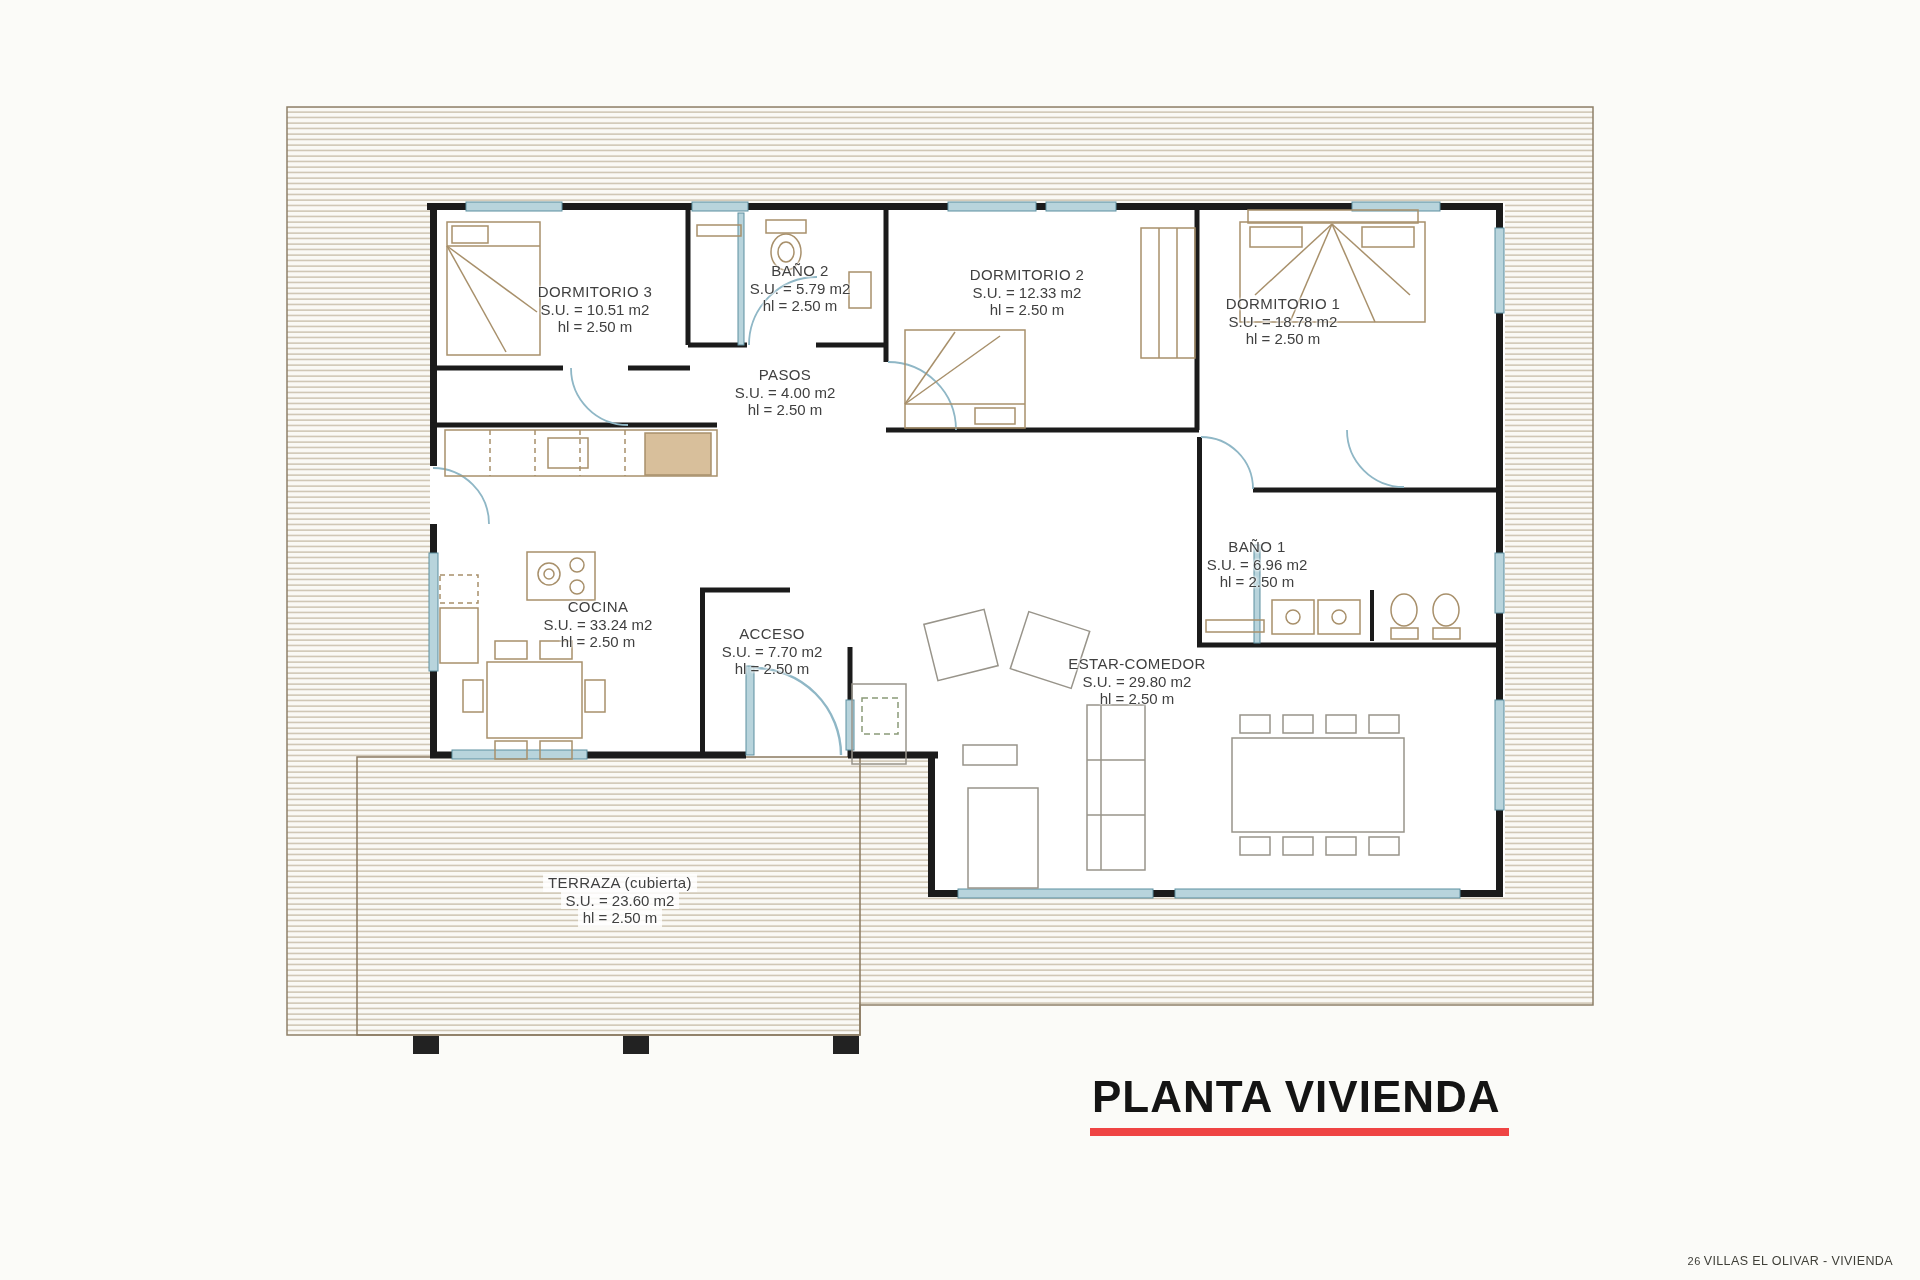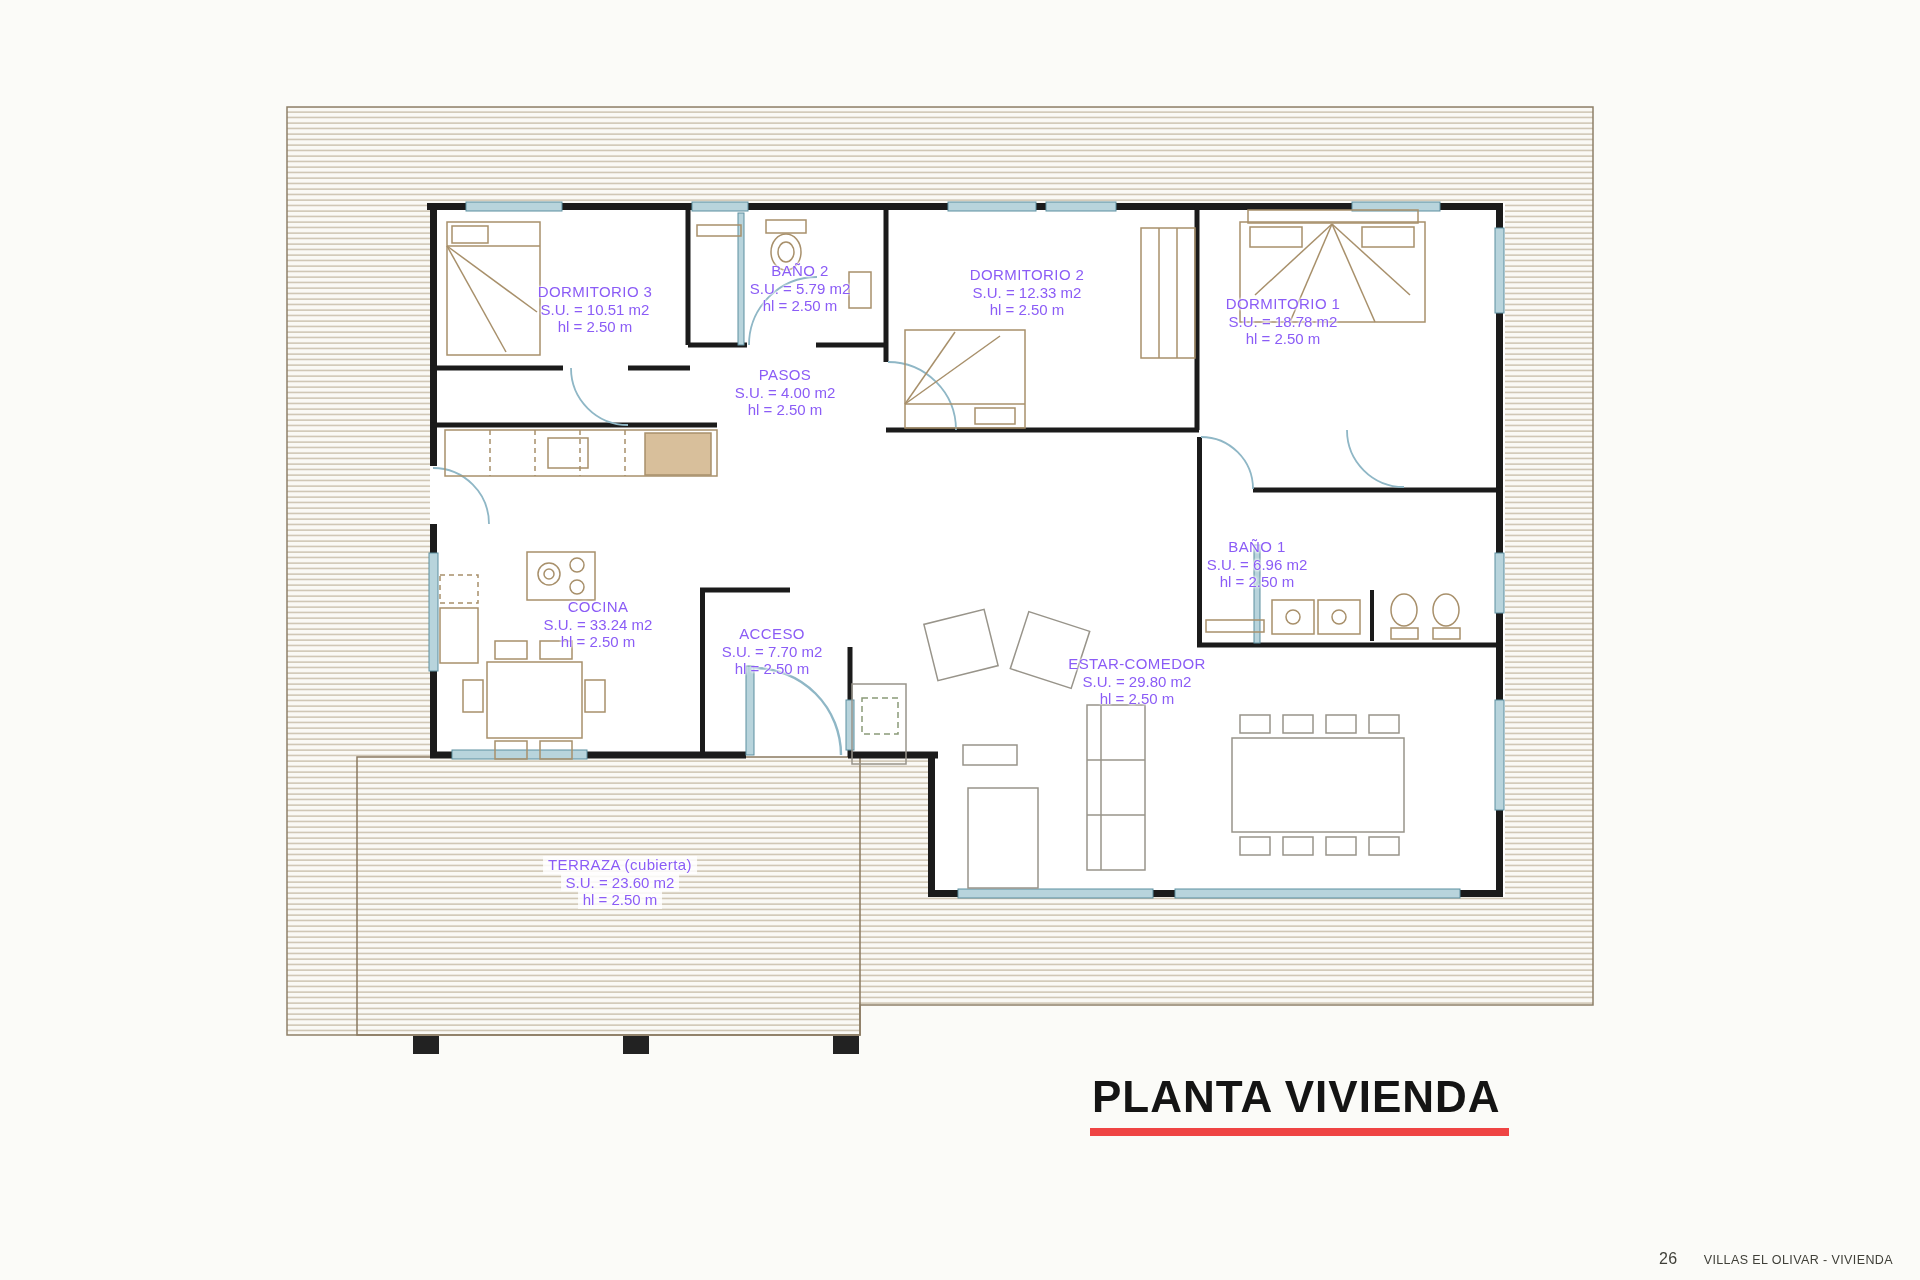--- a/index.html
+++ b/index.html
@@ -9,37 +9,37 @@
   }
   .stage{position:absolute;inset:0;}
   .title{
     position:absolute;left:126px;top:40px;
     font-size:44px;font-weight:700;letter-spacing:2px;color:#2e4a2b;
     white-space:nowrap;
   }
   svg.plan{position:absolute;left:0;top:0;}
   .room-label{
     position:absolute;transform:translateX(-50%);text-align:center;
-    font-size:15px;line-height:17.5px;color:#8b5cf6;white-space:nowrap;
+    font-size:15px;line-height:17.5px;color:#404040;white-space:nowrap;
     text-shadow:0 0 3px #fff,0 0 3px #fff,0 0 3px #fff;
   }
   .room-label .rl-name{letter-spacing:.4px;}
   .room-label.on-hatch > div{
     display:table;margin:0 auto;background:rgba(255,255,255,.85);padding:0 5px;
   }
   .caption{
     position:absolute;left:1090px;top:1072px;
     font-size:44px;font-weight:700;letter-spacing:1px;color:#141414;
     border-bottom:8px solid #ef4444;padding:0 8px 6px 2px;white-space:nowrap;
   }
   .footer{
     position:absolute;right:27px;bottom:12px;
     font-size:12.5px;color:#3f3f38;letter-spacing:.4px;white-space:nowrap;
   }
-  .footer .pg{font-size:16px;margin-right:26px;}
+  .footer .pg{font-size:11px;margin-right:3px;}
 </style>
 </head>
 <body>
 
 <div class="stage">
 
 
   <svg class="plan" width="1920" height="1280" viewBox="0 0 1920 1280">
     <defs>
       <pattern id="hatch" width="8" height="5.5" patternUnits="userSpaceOnUse">
@@ -248,21 +248,21 @@
   <div class="room-label" style="left:1257px;top:538px">
     <div class="rl-name">BAÑO 1</div>
     <div>S.U. = 6.96 m2</div>
     <div>hl = 2.50 m</div>
   </div>
   <div class="room-label" style="left:1137px;top:655px">
     <div class="rl-name">ESTAR-COMEDOR</div>
     <div>S.U. = 29.80 m2</div>
     <div>hl = 2.50 m</div>
   </div>
-  <div class="room-label on-hatch" style="left:620px;top:856px">
+  <div class="room-label on-hatch" style="left:620px;top:874px">
     <div class="rl-name">TERRAZA (cubierta)</div>
     <div>S.U. = 23.60 m2</div>
     <div>hl = 2.50 m</div>
   </div>
 
   <div class="caption">PLANTA VIVIENDA</div>
 
   <div class="footer">
     <span class="pg">26</span><span>VILLAS EL OLIVAR - VIVIENDA</span>
   </div>

